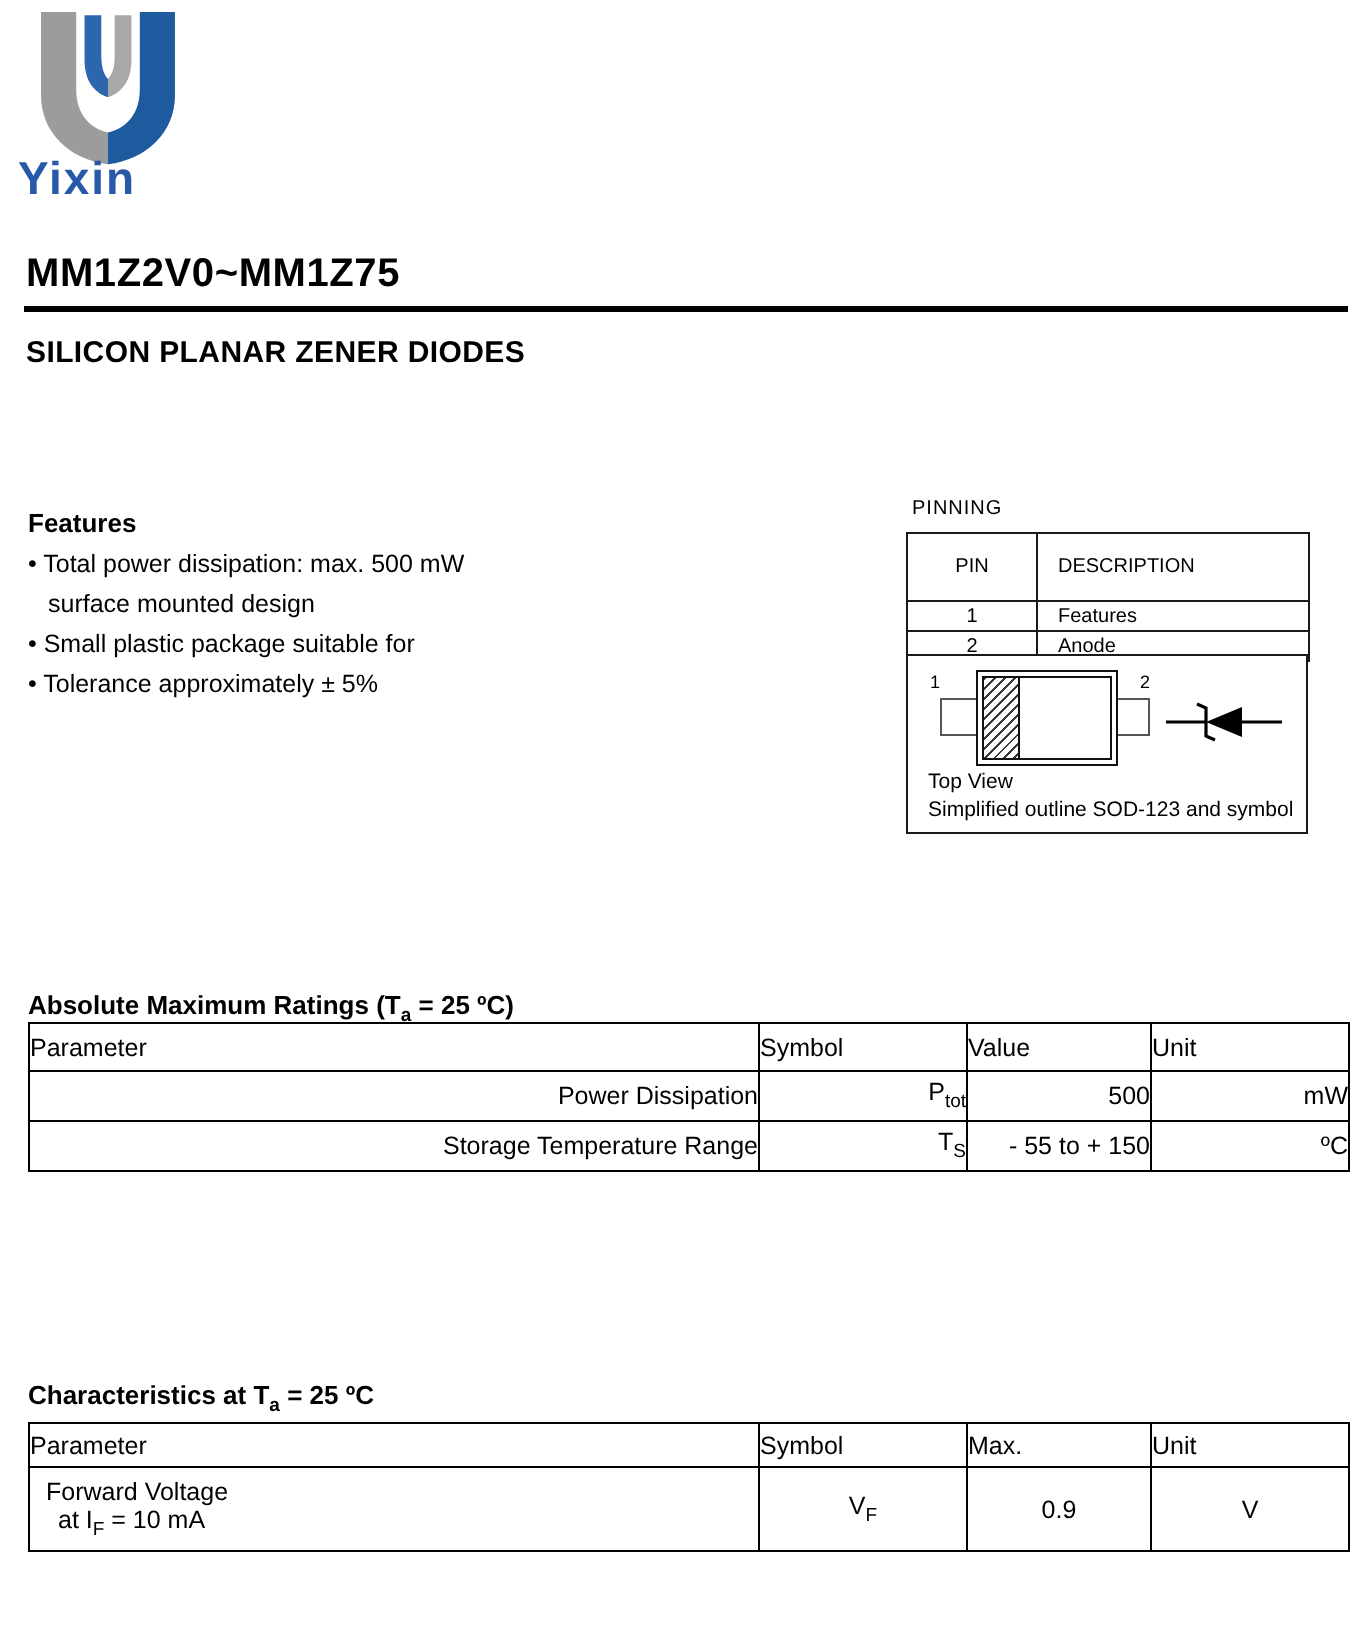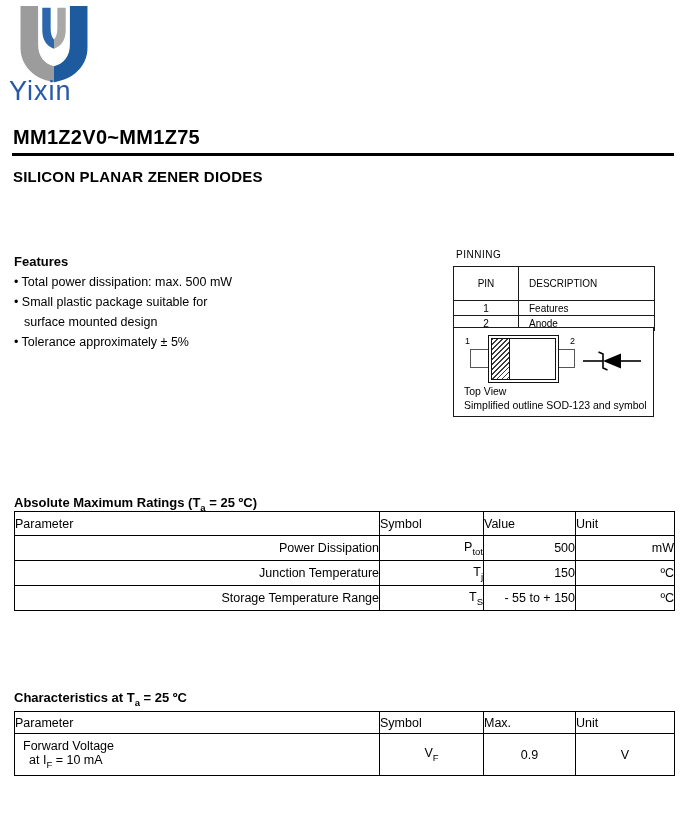--- a/index.html
+++ b/index.html
@@ -8,21 +8,21 @@
     width:686px; height:814px;
     font-family:"Liberation Sans", sans-serif;
     color:#000;
   }
   .page { position:relative; width:686px; height:814px; background:#fff; overflow:hidden; }
 
   
   .logo { position:absolute; left:12px; top:6px; width:84px; height:77px; }
   .brand {
     position:absolute; left:9px; top:76px;
-    font-size:27px; font-weight:normal; letter-spacing:1px;
+    font-size:23px; font-weight:bold; letter-spacing:1px;
     color:#2759a8;
   }
 
   
   .title { position:absolute; left:13px; top:126px; font-size:20px; font-weight:bold; letter-spacing:.3px; }
   .title-rule { position:absolute; left:12px; top:153px; width:662px; height:3px; background:#000; }
   .subtitle { position:absolute; left:13px; top:168px; font-size:15px; font-weight:bold; letter-spacing:.2px; }
 
   
   .features-heading { position:absolute; left:14px; top:254px; font-size:13px; font-weight:bold; }
@@ -105,22 +105,22 @@
   </svg>
   <div class="brand">Yixin</div>
 
   <h1 class="title">MM1Z2V0~MM1Z75</h1>
   <div class="title-rule"></div>
   <h2 class="subtitle">SILICON PLANAR ZENER DIODES</h2>
 
   <div class="features-heading">Features</div>
   <div class="features-list">
     <div class="feature-line">• Total power dissipation: max. 500 mW</div>
+    <div class="feature-line indent">surface mounted design</div>
     <div class="feature-line">• Small plastic package suitable for</div>
-    <div class="feature-line indent">surface mounted design</div>
     <div class="feature-line">• Tolerance approximately ± 5%</div>
   </div>
 
   <div class="pinning-heading">PINNING</div>
   <table class="pinning-table">
     <colgroup>
         <col style="width:65px">
         <col style="width:136px">
       </colgroup>
     <tbody>
@@ -175,26 +175,20 @@
       <th>Value</th>
       <th>Unit</th>
     </tr>
     <tr>
       <td class="param">Power Dissipation</td>
       <td class="c-center"><span>P</span><sub>tot</sub></td>
       <td class="c-center">500</td>
       <td class="c-center">mW</td>
     </tr>
     <tr>
-      <td class="param">Junction Temperature</td>
-      <td class="c-center"><span>T</span><sub>j</sub></td>
-      <td class="c-center">150</td>
-      <td class="c-center">ºC</td>
-    </tr>
-    <tr>
       <td class="param">Storage Temperature Range</td>
       <td class="c-center"><span>T</span><sub>S</sub></td>
       <td class="c-center">- 55 to + 150</td>
       <td class="c-center">ºC</td>
     </tr>
   </tbody>
     </table>
 
   <div class="section-heading char-heading"><span>Characteristics at T</span><sub>a</sub><span> = 25 ºC</span></div>
 

